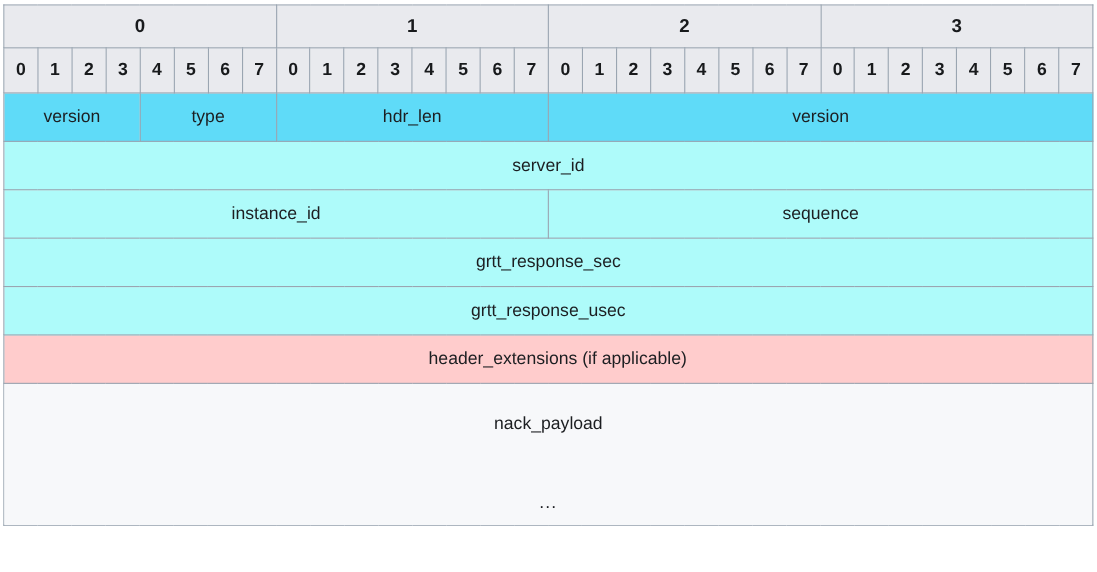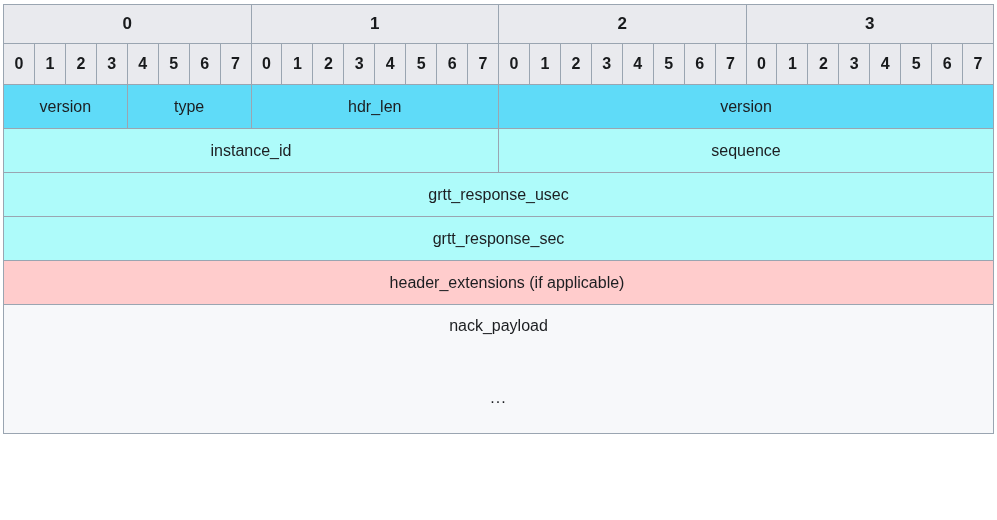--- a/index.html
+++ b/index.html
@@ -50,21 +50,21 @@
   td.pink       { background: #ffcccc; padding-left: 17px; }
   td.payload    { background: #f7f8fa; }
 
   tr.payload-row td {
     height: 128px;
     vertical-align: top;
     position: relative;
   }
   .payload-label {
     display: block;
-    padding-top: 11px;
+    padding-top: 27px;
     font-size: 16px;
   }
   .payload-ellipsis {
     display: block;
     padding-top: 53px;
     font-size: 16px;
     letter-spacing: 1px;
   }
 </style>
 </head>
@@ -146,28 +146,31 @@
         <td>6</td>
         <td>7</td>
       </tr>
       <tr class="field-row">
         <td colspan="4" class="cyan-dark">version</td>
         <td colspan="4" class="cyan-dark">type</td>
         <td colspan="8" class="cyan-dark">hdr_len</td>
         <td colspan="16" class="cyan-dark">version</td>
       </tr>
       <tr class="field-row">
+        <td colspan="32" class="cyan-light">server_id</td>
+      </tr>
+      <tr class="field-row">
         <td colspan="16" class="cyan-light">instance_id</td>
         <td colspan="16" class="cyan-light">sequence</td>
       </tr>
       <tr class="field-row">
-        <td colspan="32" class="cyan-light">grtt_response_usec</td>
+        <td colspan="32" class="cyan-light">grtt_response_sec</td>
       </tr>
       <tr class="field-row">
-        <td colspan="32" class="cyan-light">grtt_response_sec</td>
+        <td colspan="32" class="cyan-light">grtt_response_usec</td>
       </tr>
       <tr class="field-row">
         <td colspan="32" class="pink">header_extensions (if applicable)</td>
       </tr>
       <tr class="payload-row">
         <td colspan="32" class="payload">
           <span class="payload-label">nack_payload</span>
           <span class="payload-ellipsis">...</span>
         </td>
       </tr>

